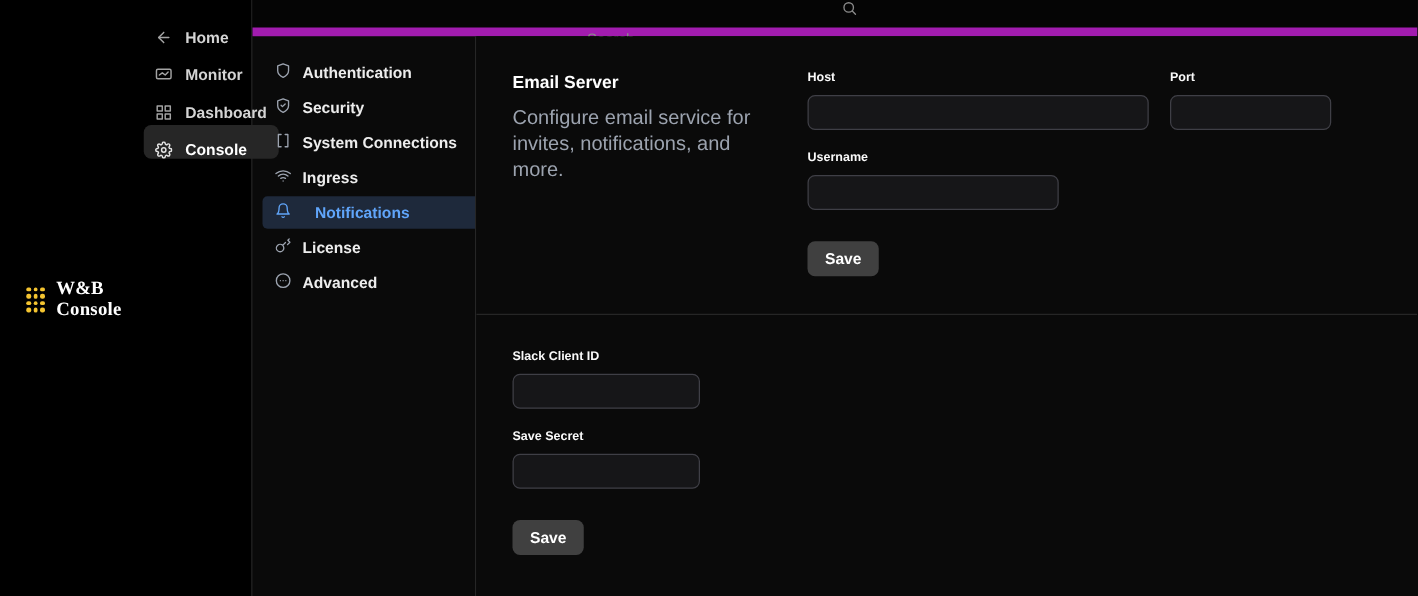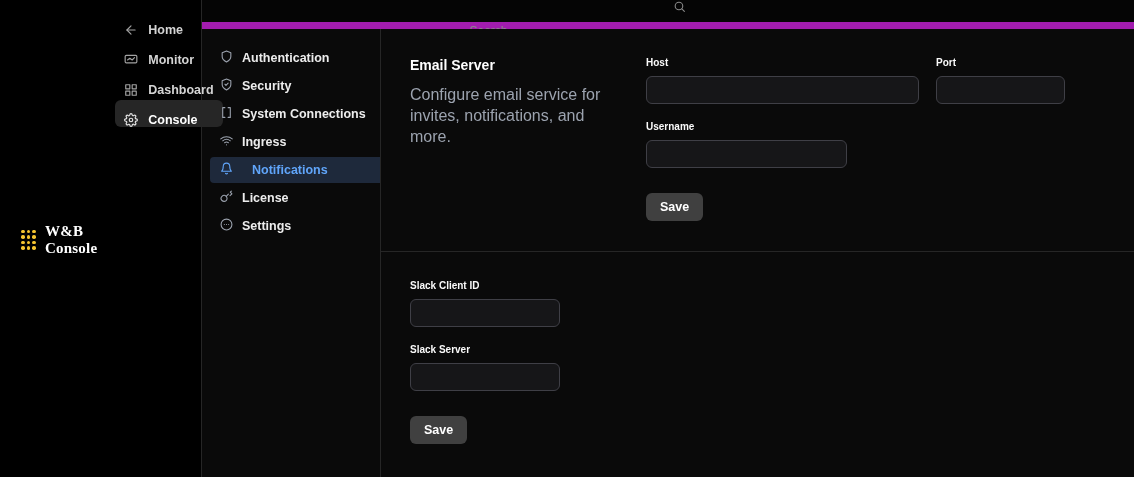--- a/index.html
+++ b/index.html
@@ -195,21 +195,21 @@
         </div>
         <div class="snav-item">
           <span class="ic">
             <svg viewBox="0 0 24 24" fill="none" stroke="currentColor" stroke-width="2" stroke-linecap="round" stroke-linejoin="round">
                 <circle cx="12" cy="12" r="10"></circle>
                 <line x1="8" y1="12" x2="8.01" y2="12"></line>
                 <line x1="12" y1="12" x2="12.01" y2="12"></line>
                 <line x1="16" y1="12" x2="16.01" y2="12"></line>
               </svg>
           </span>
-          <span>Settings</span>
+          <span>Advanced</span>
         </div>
       </nav>
 
       <main class="content">
 
         <section class="section">
           <div class="section-info">
             <div class="section-title">Email Server</div>
             <div class="section-desc">Configure email service for invites, notifications, and more.</div>
           </div>
@@ -237,21 +237,21 @@
         <section class="section">
           <div class="section-form">
             <div class="form-row">
               <div class="field">
                 <label>Slack Client ID</label>
                 <input class="w-slack" type="text" value="" style="">
               </div>
             </div>
             <div class="form-row">
               <div class="field">
-                <label>Slack Server</label>
+                <label>Save Secret</label>
                 <input class="w-slack" type="text" value="" style="">
               </div>
             </div>
             <button class="save-btn">Save</button>
           </div>
         </section>
 
       </main>
     </div>
   </div>

